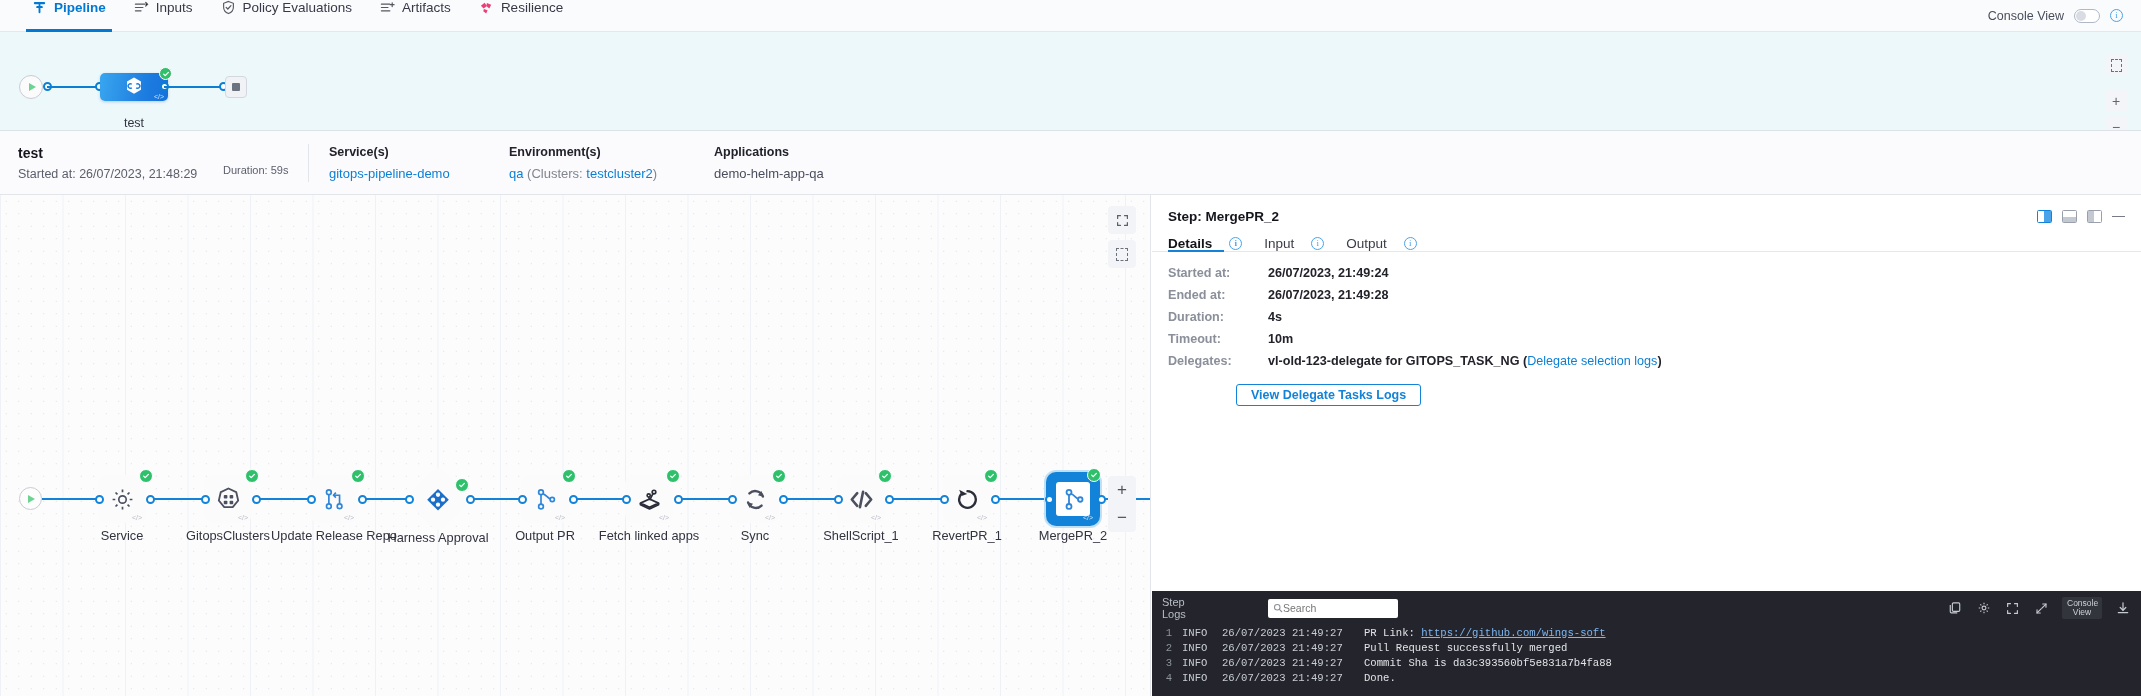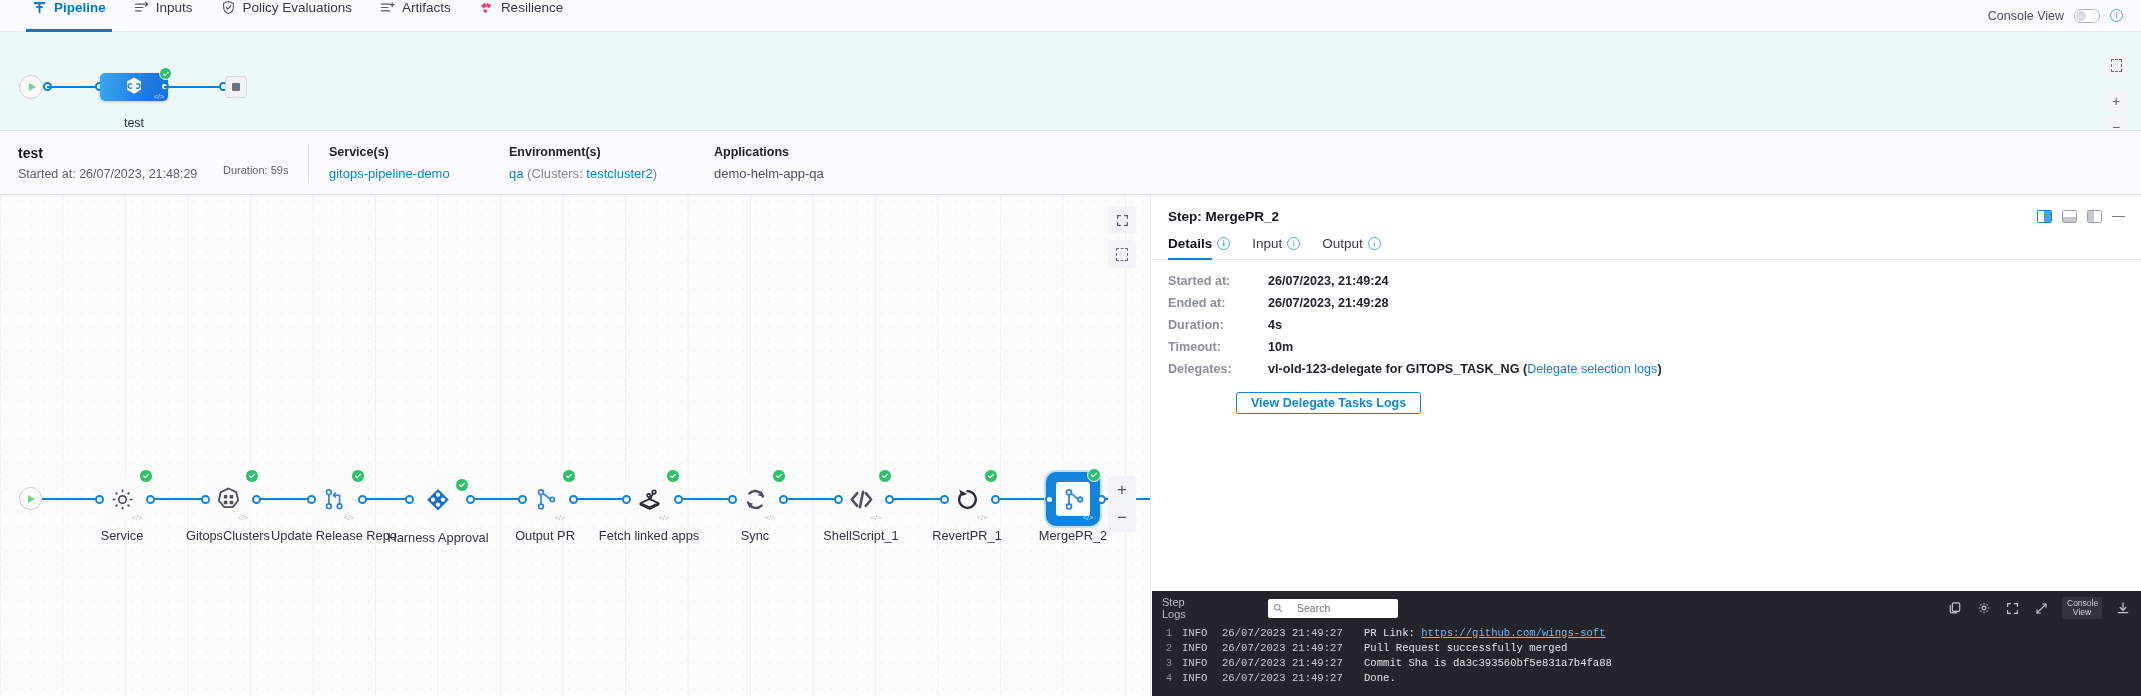--- a/index.html
+++ b/index.html
@@ -192,21 +192,21 @@
   .vi.a:after{content:"";position:absolute;right:0;top:0;bottom:0;width:7px;background:#4aa3e8;}
   .vi.b:after{content:"";position:absolute;left:0;right:0;bottom:0;height:5px;background:#c3c8d1;}
   .vi.c:after{content:"";position:absolute;left:0;top:0;bottom:0;width:6px;background:#c3c8d1;}
   .dash-ico { width:13px;height:1.6px;background:#767b85; cursor:pointer; }
 
   .rp-tabs {
     display:flex; align-items:flex-end; gap:22px;
     padding:12px 16px 0 16px; border-bottom:1px solid #e4e7ec;
   }
   .rp-tab {
-    display:flex; align-items:center; gap:5px; padding-bottom:8px;
+    display:flex; align-items:center; gap:17px; 
     font-size:13.5px; color:#3a3c47; cursor:pointer; position:relative;
   }
   .rp-tab.active { font-weight:700; color:#14141c; }
   .rp-tab.active:after {
     content:""; position:absolute; left:0; right:18px; bottom:-1px; height:2.5px; background:#1283d8;
   }
 
   .kv { padding:14px 16px 0 16px; }
   .kv-row { display:flex; margin-bottom:8px; font-size:12.6px; }
   .kv-k { width:100px; color:#8a8f9a; font-weight:600; }
@@ -219,21 +219,21 @@
 
   
   .logs {
     position:absolute; left:1152px; top:591px; width:989px; height:105px;
     background:#24252c; color:#d5d8de;
   }
   .logs-bar { display:flex; align-items:center; height:34px; padding:0 10px; gap:8px; }
   .logs-title { font-size:11px; color:#b9bdc6; line-height:12px; width:40px; }
   .search-box {
     width:130px; height:19px; background:#fff; border-radius:2px;
-    display:flex; align-items:center; gap:14px; padding:0 5px; margin-left:58px;
+    display:flex; align-items:center; gap:0; padding:0 5px; margin-left:58px;
   }
   .search-box input {
     border:0; outline:0; font-size:10.5px; width:100%; color:#333;
     font-family:"Liberation Sans", sans-serif; background:transparent;
   }
   .lbtn { width:17px;height:17px; display:flex;align-items:center;justify-content:center;
     color:#c6cad2; cursor:pointer; }
   .cv-btn {
     font-size:8.5px; line-height:9px; background:#33353d; color:#cdd1d8;
     padding:2px 5px; border-radius:2px; width:40px; text-align:center; cursor:pointer;

